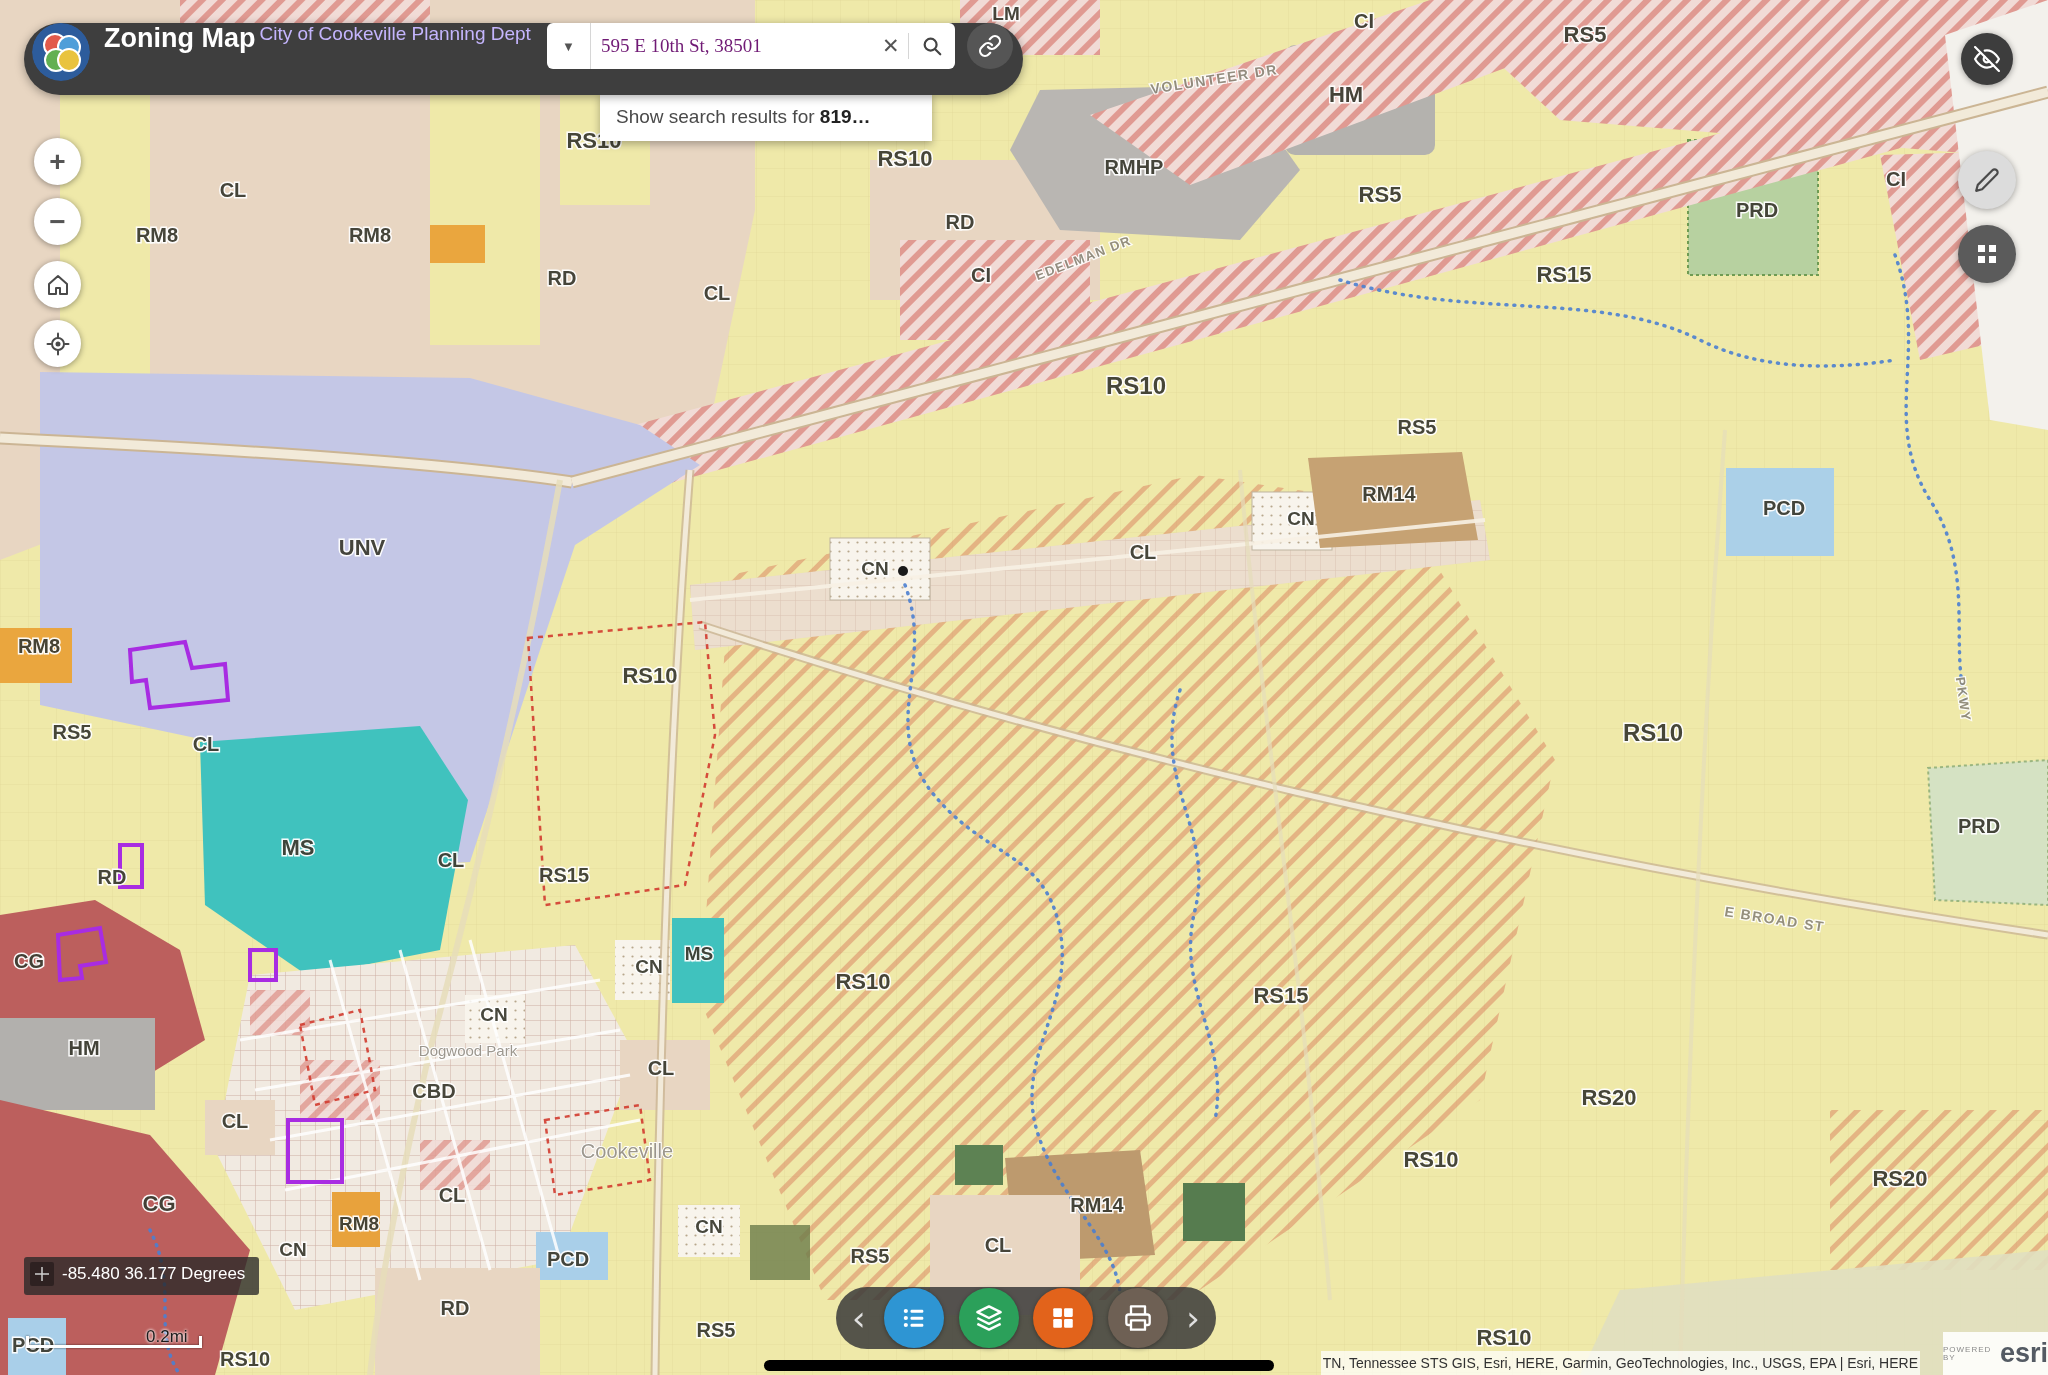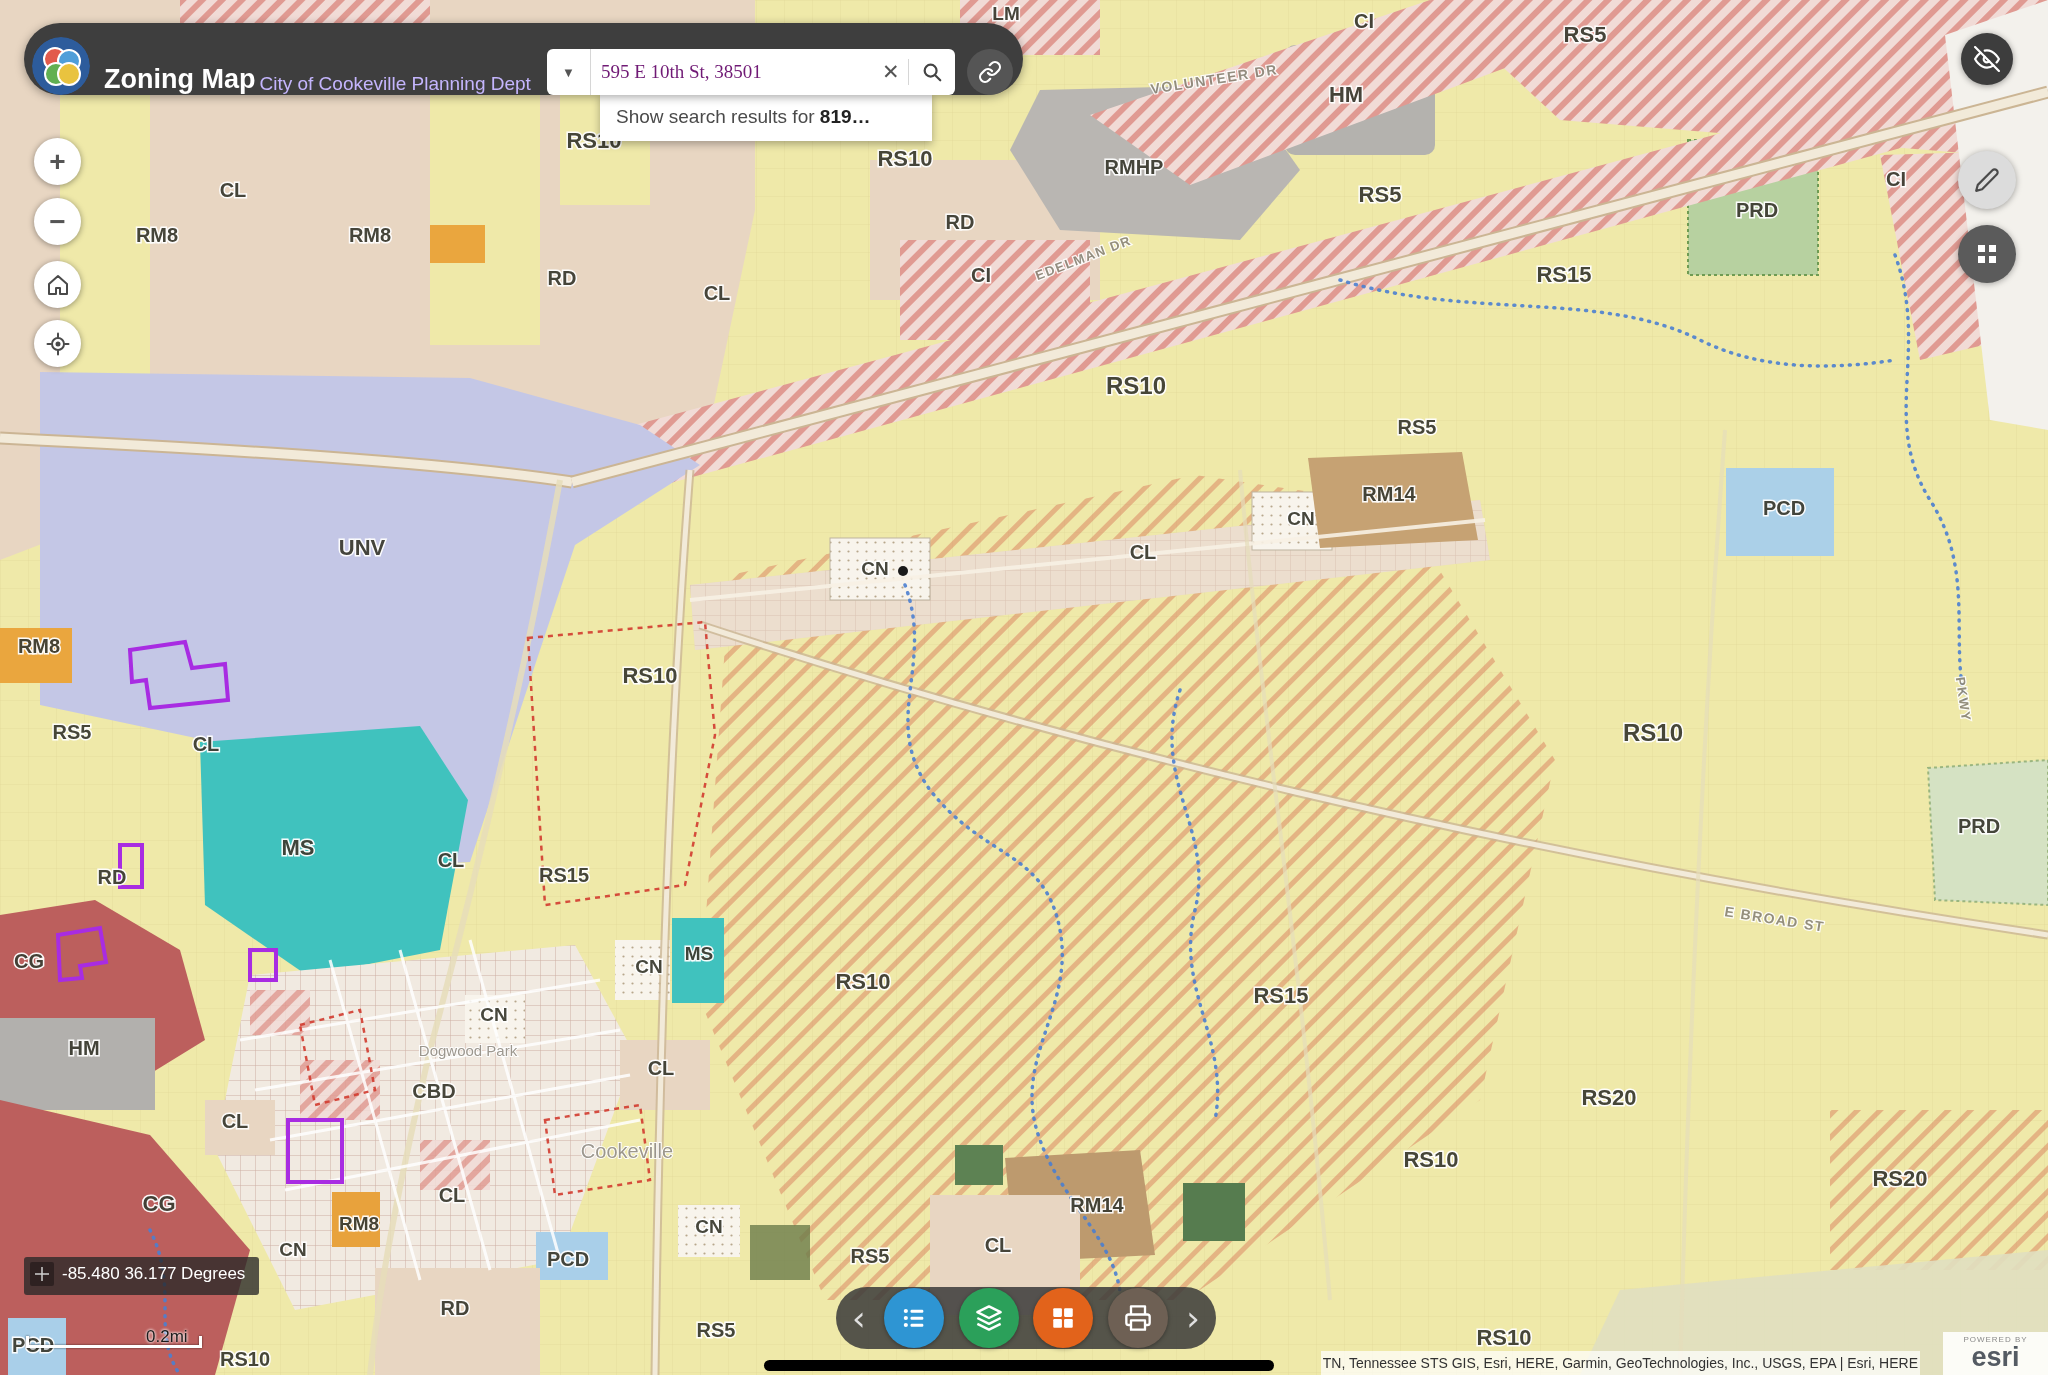--- a/index.html
+++ b/index.html
@@ -4,21 +4,21 @@
 <style>
   html,body{margin:0;padding:0;}
   body{width:2048px;height:1375px;position:relative;overflow:hidden;background:#efe9a9;font-family:"Liberation Sans",sans-serif;}
   svg text{user-select:none;}
   
   #map{position:absolute;left:0;top:0;width:2048px;height:1375px;z-index:0;}
   .zl{font-family:"Liberation Sans",sans-serif;font-weight:700;fill:#3e3e33;stroke:#ffffff;stroke-width:3px;paint-order:stroke;text-anchor:middle;opacity:.95;}
   .sl{font-family:"Liberation Sans",sans-serif;font-weight:700;fill:#8b8678;stroke:#fff;stroke-width:2.5px;paint-order:stroke;text-anchor:middle;letter-spacing:1.5px;opacity:.9;}
   .pl{font-family:"Liberation Sans",sans-serif;fill:#98938a;stroke:#fff;stroke-width:2px;paint-order:stroke;text-anchor:middle;opacity:.95;}
   
-  .app-header{position:absolute;left:24px;top:23px;height:72px;background:#3e3e3e;border-radius:36px;display:flex;align-items:flex-end;padding:0 10px 0 8px;box-shadow:0 2px 10px rgba(0,0,0,.35);z-index:20;}
+  .app-header{position:absolute;left:24px;top:23px;height:72px;background:#3e3e3e;border-radius:36px;display:flex;align-items:flex-start;padding:0 10px 0 8px;box-shadow:0 2px 10px rgba(0,0,0,.35);z-index:20;}
   .logo{width:58px;height:58px;border-radius:50%;overflow:hidden;flex:none;}
   .app-title{margin-left:14px;font-size:27px;font-weight:bold;color:#fff;white-space:nowrap;}
   .app-subtitle{margin-left:4px;font-size:19px;color:#c4b5fd;white-space:nowrap;}
   .searchbox{margin-left:16px;background:#fff;border-radius:6px;height:46px;display:flex;align-items:center;width:408px;overflow:hidden;}
   .searchbox .dd{width:44px;height:100%;display:flex;align-items:center;justify-content:center;color:#555;font-size:13px;border-right:1px solid #d6d6d6;cursor:pointer;background:none;border-top:none;border-left:none;border-bottom:none;}
   .searchbox input{flex:1;min-width:0;border:none;outline:none;font-size:19px;color:#701a75;padding:0 10px;font-family:Liberation Serif, serif;background:transparent;}
   .searchbox .clr{width:34px;height:100%;border:none;background:none;color:#555;font-size:21px;cursor:pointer;display:flex;align-items:center;justify-content:center;}
   .searchbox .vdiv{width:1px;height:26px;background:#d6d6d6;}
   .searchbox .go{width:46px;height:100%;border:none;background:none;cursor:pointer;display:flex;align-items:center;justify-content:center;}
   .linkbtn{margin-left:12px;width:46px;height:46px;border-radius:50%;background:#555;border:none;cursor:pointer;display:flex;align-items:center;justify-content:center;flex:none;}
@@ -33,21 +33,21 @@
   .toolbar{position:absolute;left:836px;top:1287px;width:380px;height:62px;background:rgba(58,58,58,.85);border-radius:31px;display:flex;align-items:center;justify-content:space-between;padding:0 12px;box-sizing:border-box;z-index:15;}
   .toolbar .chev{background:none;border:none;color:#e0e0e0;font-size:34px;line-height:1;cursor:pointer;padding:0 4px;font-family:"DejaVu Sans",sans-serif;}
   .tbtn{width:60px;height:60px;border-radius:50%;border:none;display:flex;align-items:center;justify-content:center;cursor:pointer;box-shadow:0 1px 4px rgba(0,0,0,.35);}
   .blackbar{position:absolute;left:764px;top:1360px;width:510px;height:11px;background:#000;border-radius:6px;z-index:16;}
   
   .coords{position:absolute;left:24px;top:1257px;height:34px;background:rgba(40,40,40,.78);color:#fff;font-size:17px;display:flex;align-items:center;padding:0 14px 4px 6px;border-radius:3px;z-index:15;}
   .coords .cicon{width:24px;height:24px;margin-right:8px;display:flex;align-items:center;justify-content:center;background:rgba(0,0,0,.35);border-radius:2px;}
   .scalebar{position:absolute;left:26px;top:1336px;width:176px;height:12px;border-left:3px solid #fff;border-right:3px solid #fff;border-bottom:3px solid #fff;box-sizing:border-box;z-index:15;filter:drop-shadow(0 0 1px rgba(0,0,0,.6));}
   .scalelabel{position:absolute;left:146px;top:1327px;font-size:17px;color:#1c1c1c;font-weight:normal;text-shadow:0 0 3px #fff,0 0 3px #fff;z-index:15;}
   .attribution{position:absolute;right:128px;top:1351px;height:24px;background:rgba(255,255,255,.72);color:#323232;font-size:14px;display:flex;align-items:center;padding:0 2px;white-space:nowrap;z-index:14;}
-  .esribox{position:absolute;right:0;top:1332px;width:105px;height:43px;background:rgba(255,255,255,.88);display:flex;flex-direction:column;align-items:center;justify-content:center;z-index:15;}
+  .esribox{position:absolute;right:0;top:1332px;width:105px;height:43px;background:rgba(255,255,255,.88);display:flex;flex-direction:row;align-items:center;justify-content:center;z-index:15;}
   .esribox .pb{font-size:8px;letter-spacing:1px;color:#8a8a8a;line-height:1;}
   .esribox .brand{font-size:27px;font-weight:bold;color:#545b63;line-height:1;margin-top:0;}
 </style>
 </head>
 <body>
 
 <svg id="map" viewBox="0 0 2048 1375" xmlns="http://www.w3.org/2000/svg">
   <defs>
     <pattern id="hatchRed" patternUnits="userSpaceOnUse" width="14" height="14" patternTransform="rotate(45)">
       <rect width="14" height="14" fill="#f1dbd6"></rect>

